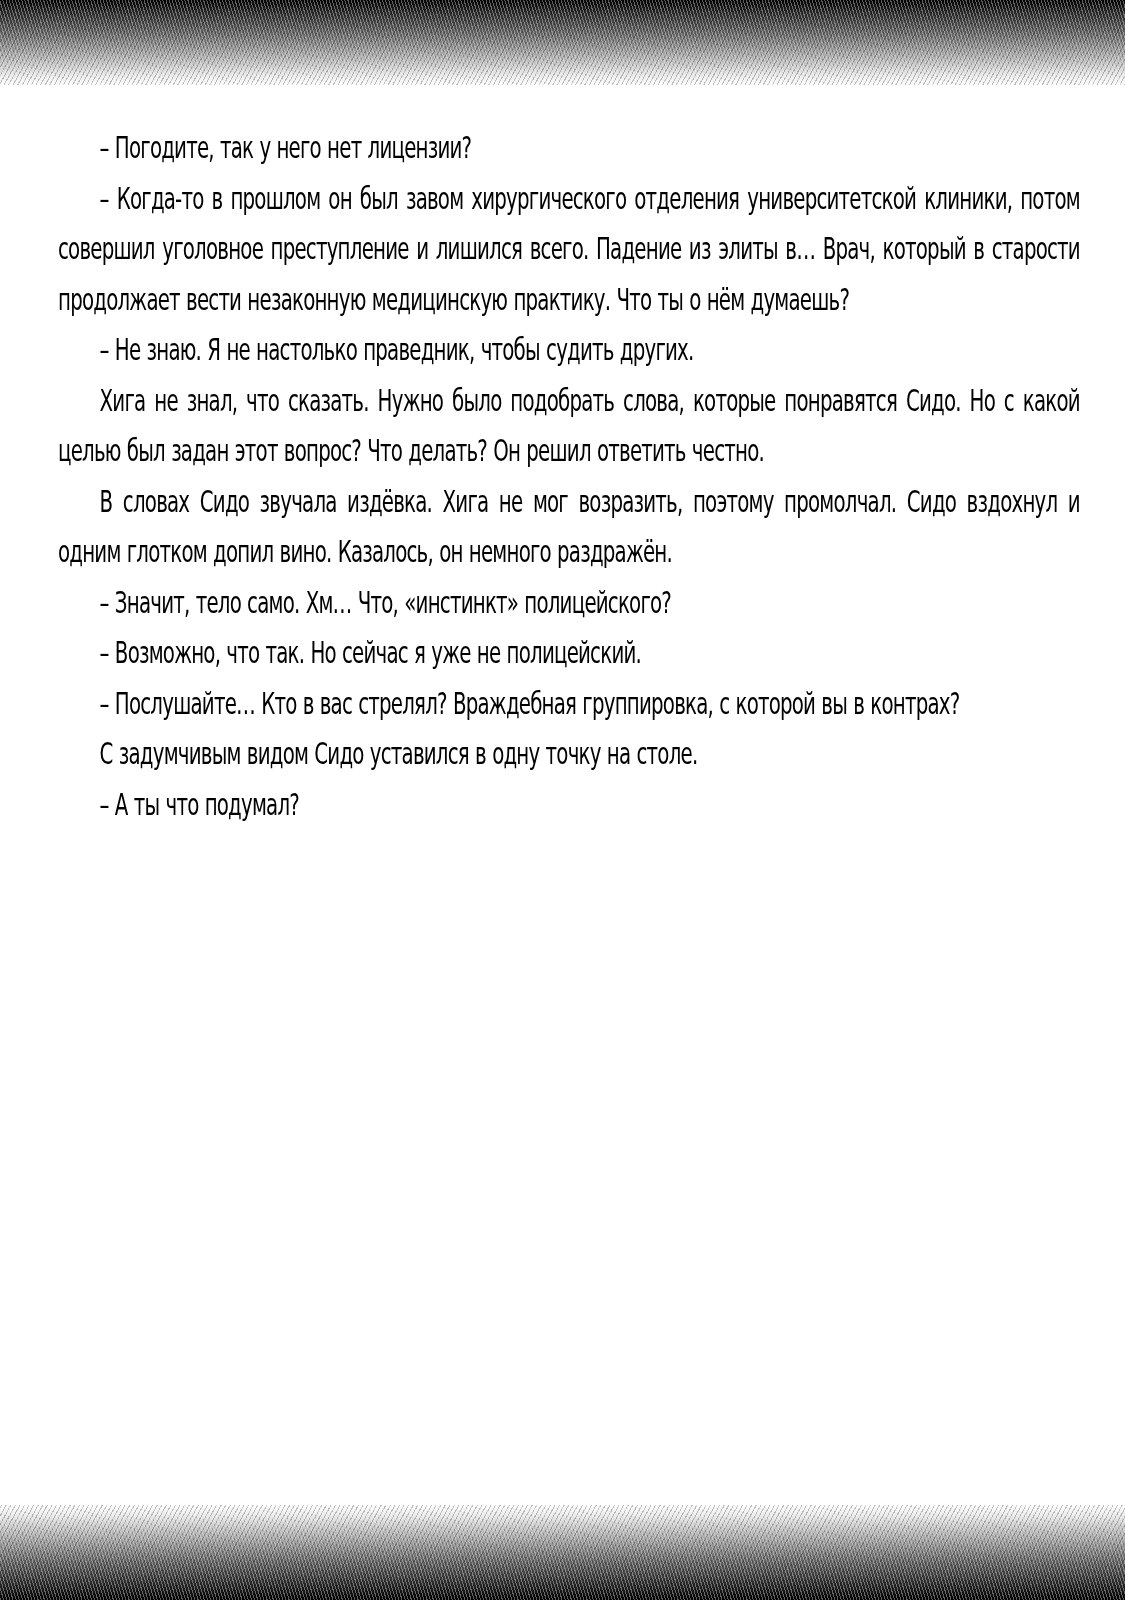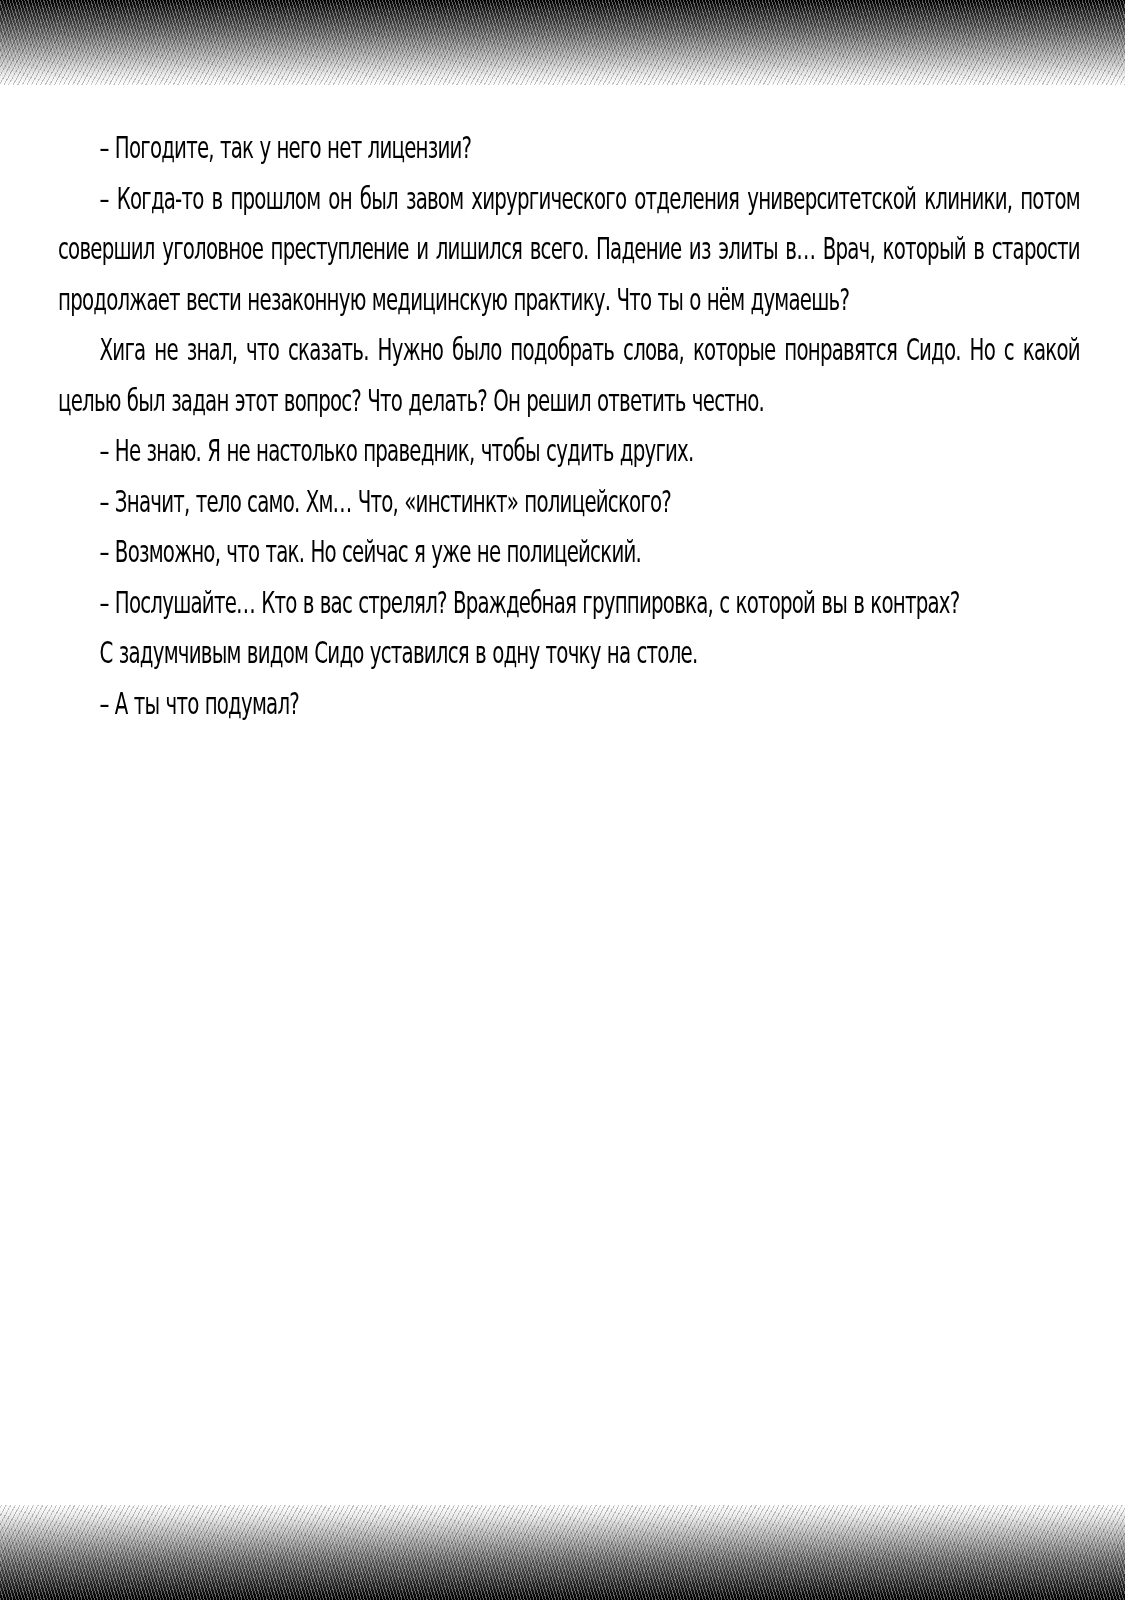--- a/index.html
+++ b/index.html
@@ -52,24 +52,27 @@
 <div class="noise-top"></div>
 
 <div class="page">
   <p class="para">
       <span class="para-inner">– Погодите, так у него нет лицензии?</span>
     </p>
   <p class="para">
       <span class="para-inner">– Когда-то в прошлом он был завом хирургического отделения университетской клиники, потом совершил уголовное преступление и лишился всего. Падение из элиты в… Врач, который в старости продолжает вести незаконную медицинскую практику. Что ты о нём думаешь?</span>
     </p>
   <p class="para">
+      <span class="para-inner">– Не знаю. Я не настолько праведник, чтобы судить других.</span>
+    </p>
+  <p class="para">
       <span class="para-inner">Хига не знал, что сказать. Нужно было подобрать слова, которые понравятся Сидо. Но с какой целью был задан этот вопрос? Что делать? Он решил ответить честно.</span>
     </p>
   <p class="para">
-      <span class="para-inner">– Не знаю. Я не настолько праведник, чтобы судить других.</span>
+      <span class="para-inner">В словах Сидо звучала издёвка. Хига не мог возразить, поэтому промолчал. Сидо вздохнул и одним глотком допил вино. Казалось, он немного раздражён.</span>
     </p>
   <p class="para">
       <span class="para-inner">– Значит, тело само. Хм… Что, «инстинкт» полицейского?</span>
     </p>
   <p class="para">
       <span class="para-inner">– Возможно, что так. Но сейчас я уже не полицейский.</span>
     </p>
   <p class="para">
       <span class="para-inner">– Послушайте… Кто в вас стрелял? Враждебная группировка, с которой вы в контрах?</span>
     </p>

